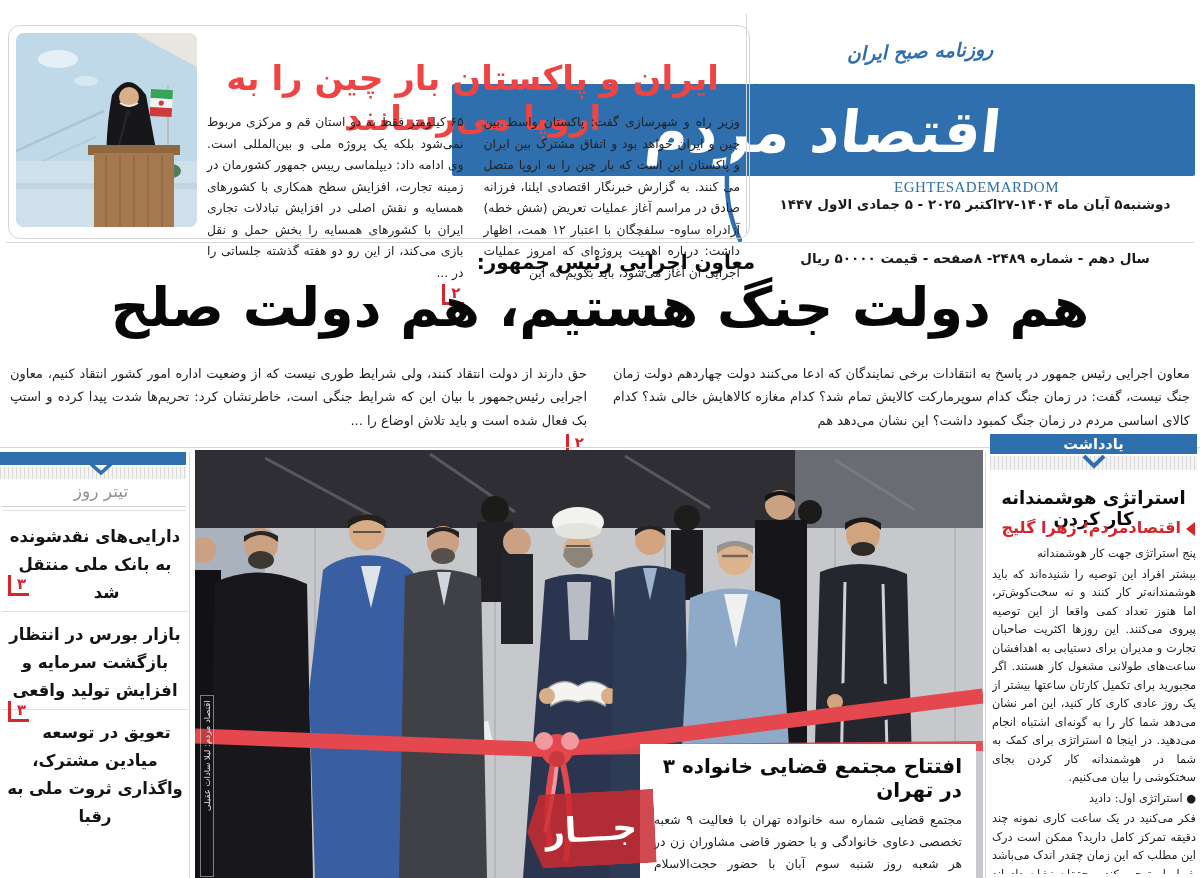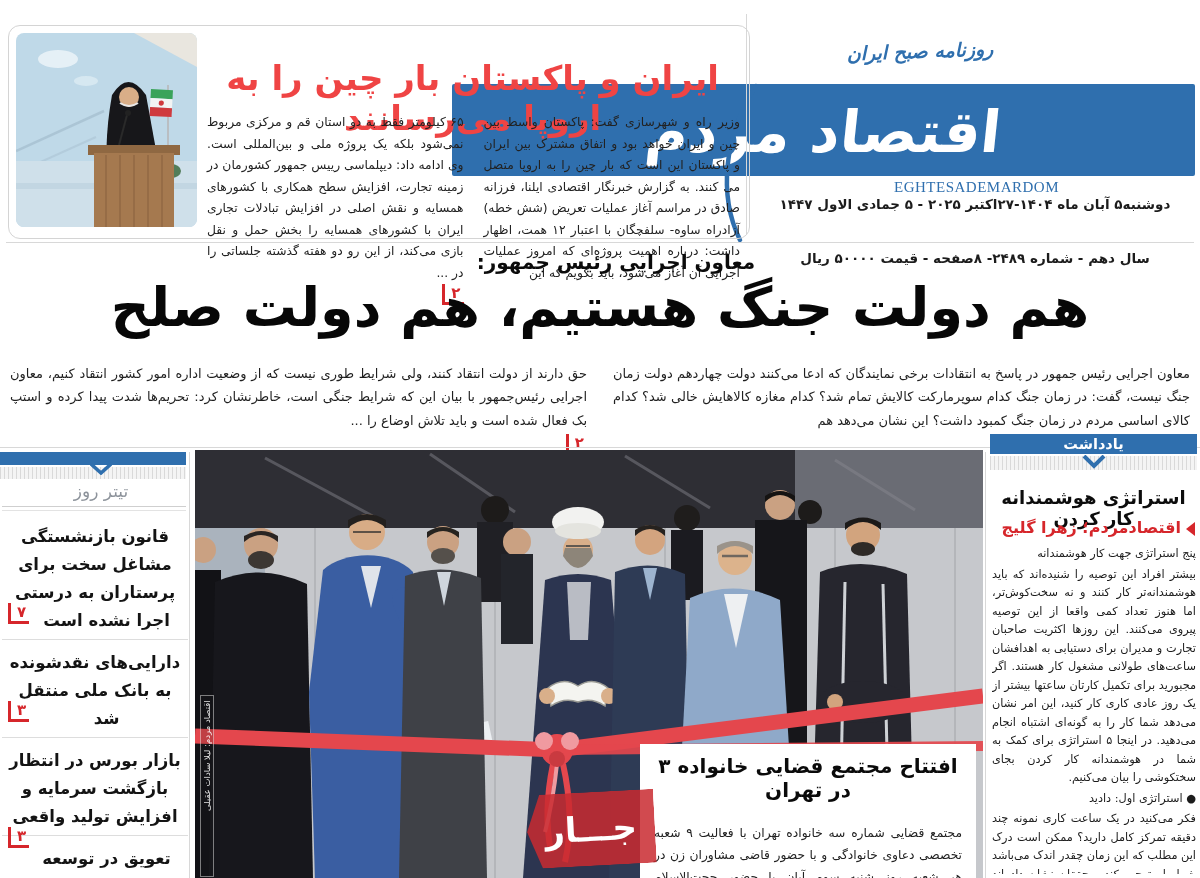--- a/index.html
+++ b/index.html
@@ -54,21 +54,21 @@
         text-align:center;font-size:16.5px;font-weight:bold;color:#141414;line-height:1.7;}
   .sb-item:last-child{border-bottom:none;}
   .sb-item .pageref{position:relative;float:left;margin:-4px 0 0 2px;}
 
   
   .mainphoto{top:450px;left:195px;width:788px;height:428px;overflow:hidden;background:#c6c8cc;}
   .photocredit{top:695px;left:200px;height:172px;writing-mode:vertical-rl;transform:rotate(180deg);
         color:rgba(255,255,255,.88);border:1px solid rgba(255,255,255,.45);font-size:8.5px;
         padding:4px 1px;letter-spacing:1px;background:rgba(30,30,30,.18);}
   .captionbox{top:744px;left:640px;width:336px;background:#ffffff;padding:10px 14px 12px;box-sizing:border-box;}
-  .captiontitle{font-size:20px;font-weight:bold;color:#0a0a0a;text-align:center;margin-bottom:20px;}
+  .captiontitle{font-size:20px;font-weight:bold;color:#0a0a0a;text-align:right;margin-bottom:7px;}
   .captionbody{font-size:12.3px;line-height:1.8;color:#222;text-align:justify;}
   .watermark{top:792px;left:527px;width:128px;height:74px;background:rgba(201,42,48,.85);
         transform:rotate(-3deg);clip-path:polygon(0 50%,11% 0,100% 0,100% 100%,11% 100%);
         color:#fff;font-size:34px;font-weight:bold;text-align:center;line-height:74px;}
 
   
   .note-bar{top:434px;left:990px;width:207px;height:20px;background:#2f6fae;color:#fff;
         text-align:center;font-size:14.5px;font-weight:bold;line-height:20px;}
   .note-hatch{top:456px;left:990px;width:207px;height:14px;
         background:repeating-linear-gradient(90deg,#d9d9d9 0 1px,#f4f4f4 1px 4px);}
@@ -164,24 +164,20 @@
   <div class="abs sb-hatch"></div>
   <svg class="abs sb-chev" width="22" height="12" viewBox="0 0 22 12">
     <path d="M1,1 L11,10 L21,1" stroke="#2f6fae" stroke-width="3.5" fill="none"></path>
   </svg>
   <div class="abs sb-title">تیتر روز</div>
   <div class="abs sb-rule"></div>
   <div class="abs sb-rule2"></div>
 
   <div class="abs sb-list">
     <div class="sb-item">
-      <span>قانون بازنشستگی مشاغل سخت برای پرستاران به درستی اجرا نشده است</span>
-      <span class="pageref">۷</span>
-    </div>
-    <div class="sb-item">
       <span>دارایی‌های نقدشونده به بانک ملی منتقل شد</span>
       <span class="pageref">۳</span>
     </div>
     <div class="sb-item">
       <span>بازار بورس در انتظار بازگشت سرمایه و افزایش تولید واقعی</span>
       <span class="pageref">۳</span>
     </div>
     <div class="sb-item">
       <span>تعویق در توسعه میادین مشترک، واگذاری ثروت ملی به رقبا</span>
       

